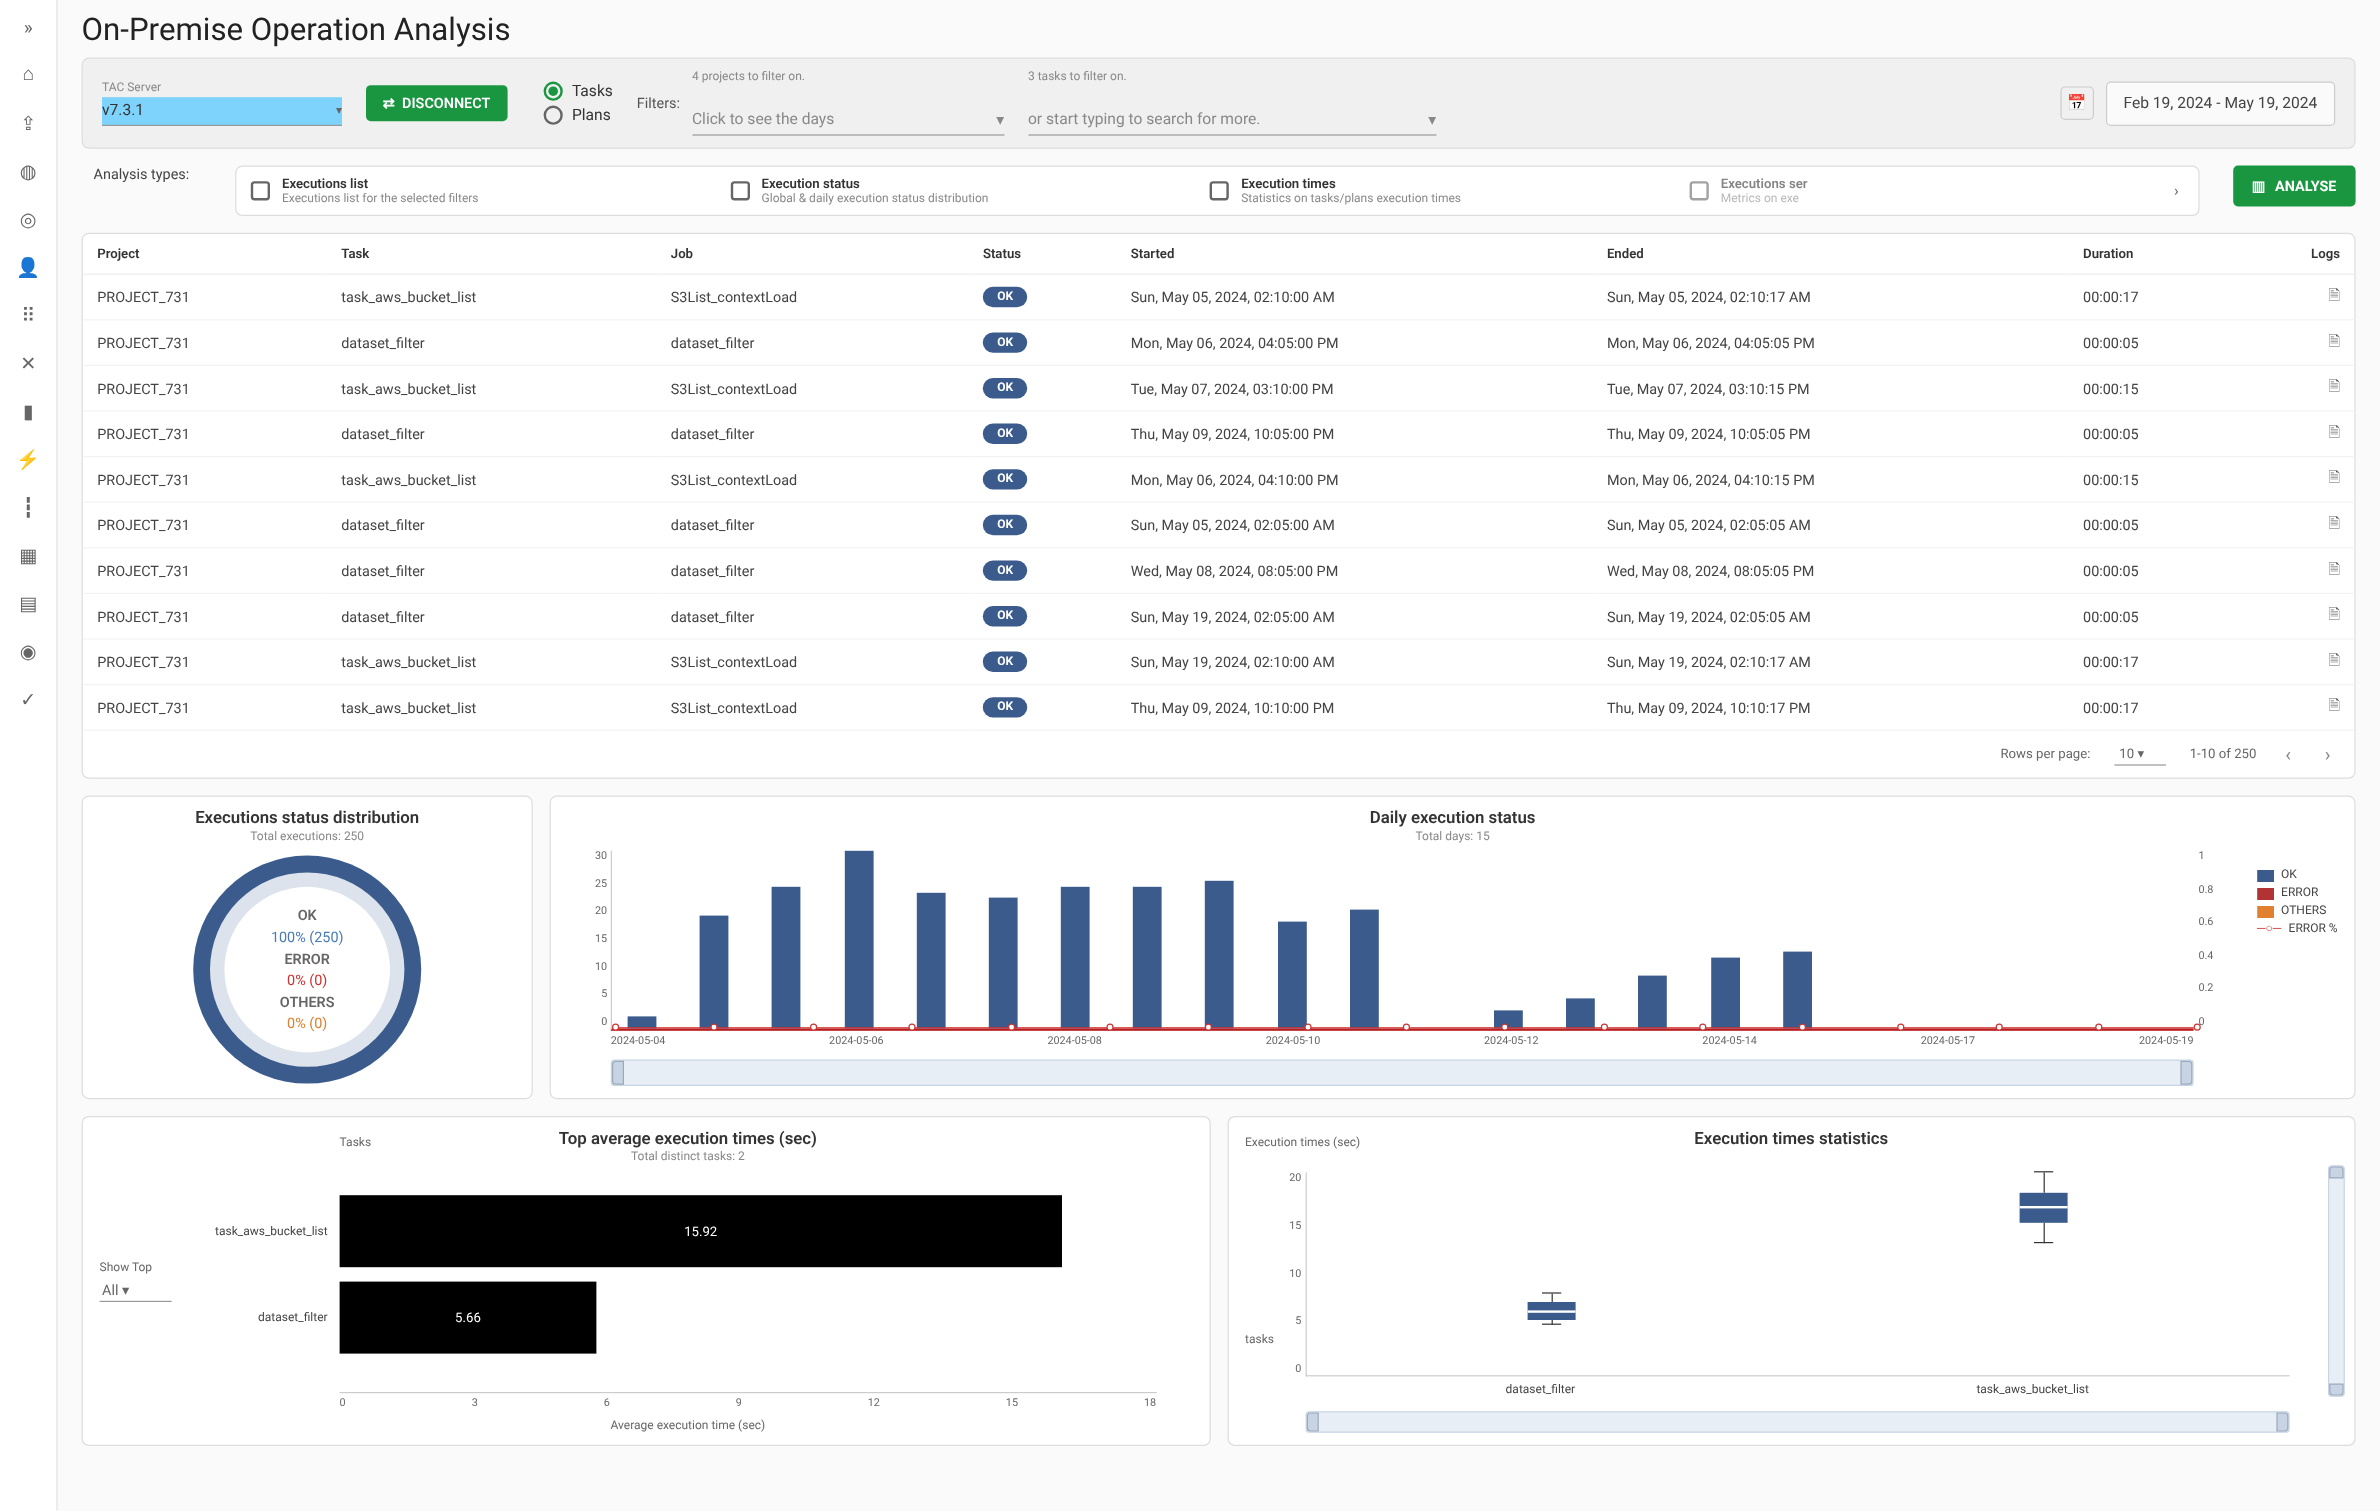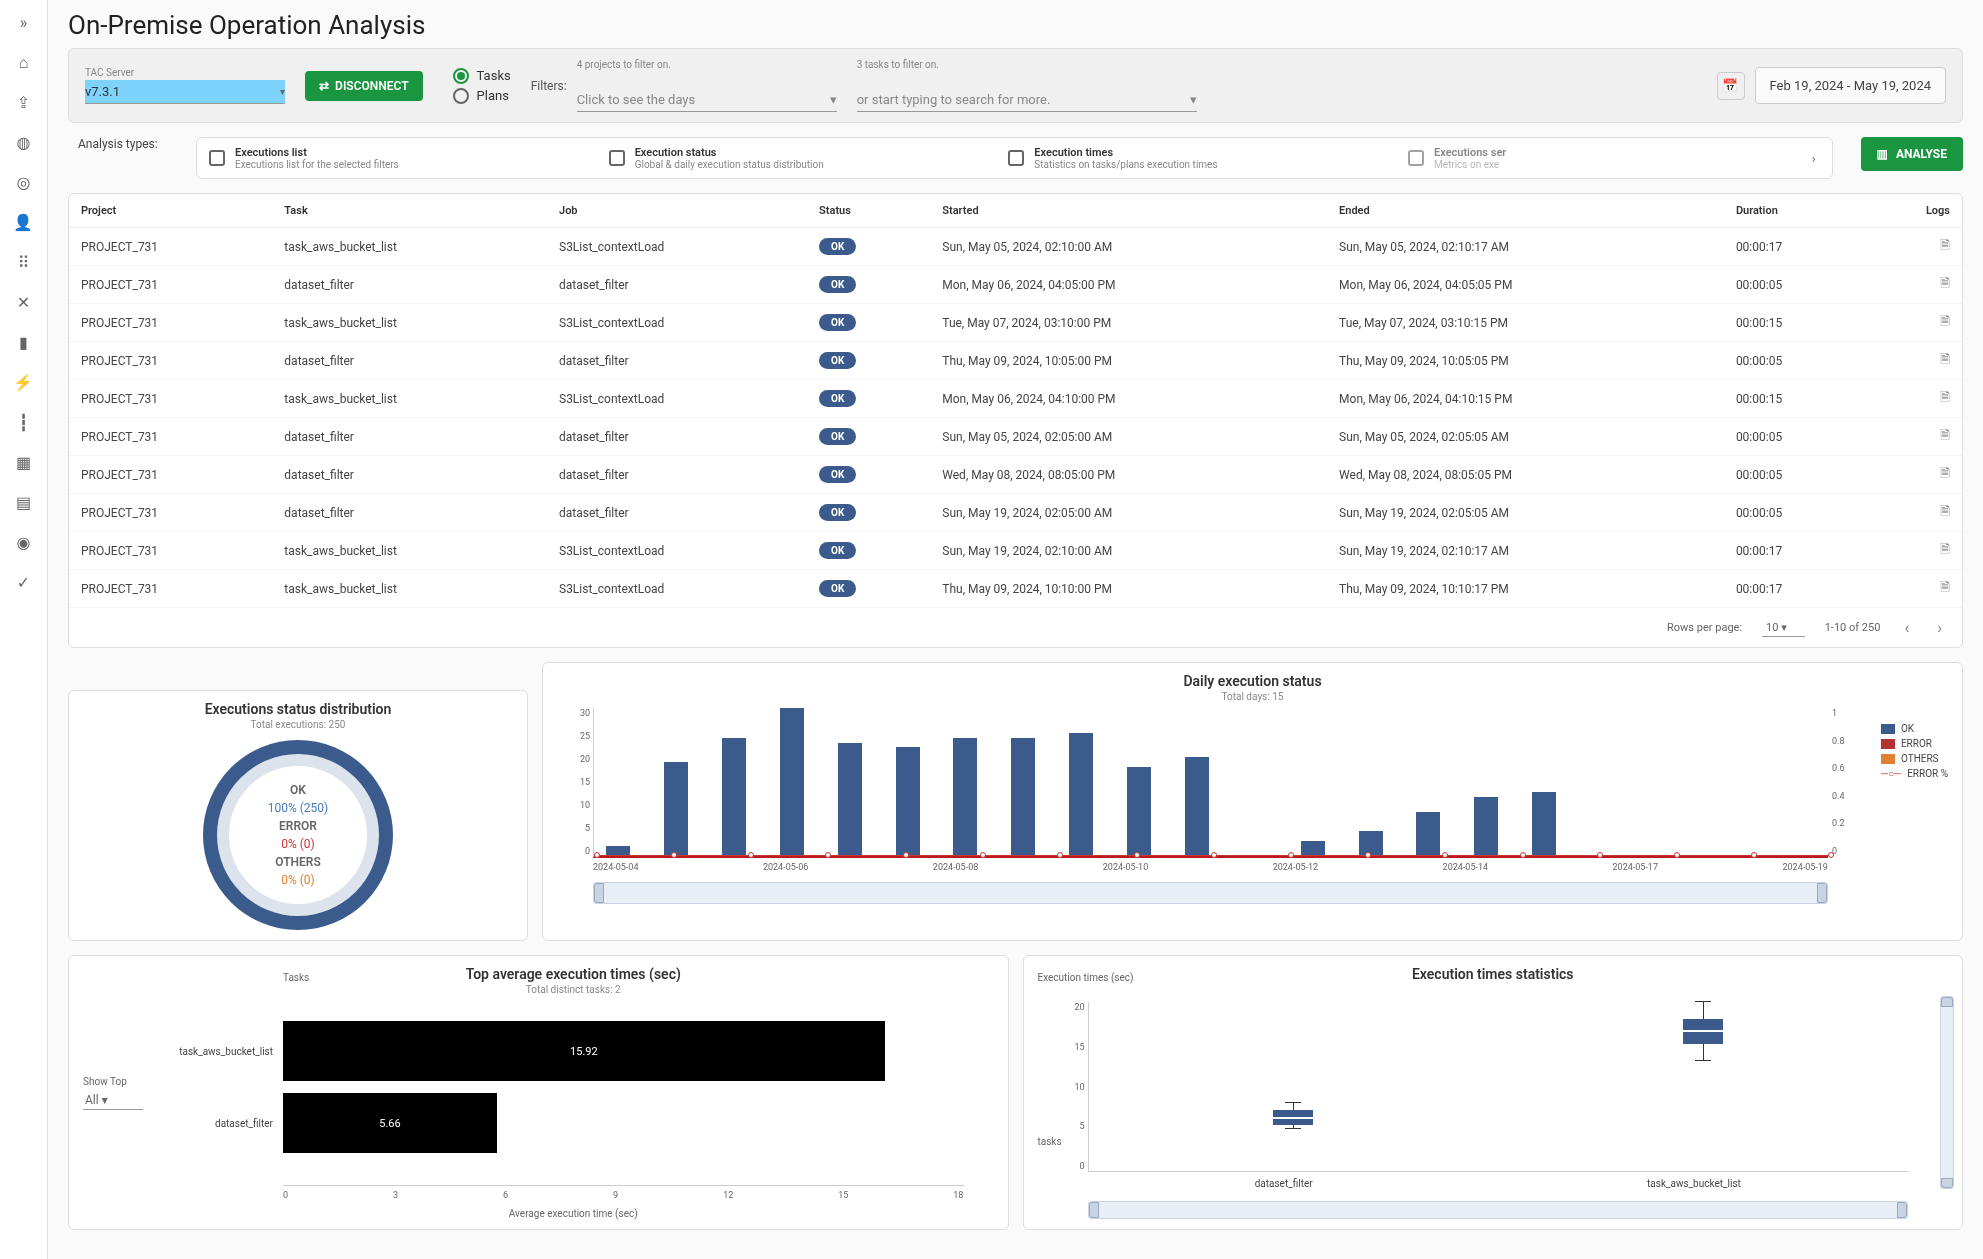--- a/index.html
+++ b/index.html
@@ -55,21 +55,21 @@
   .pager .sel { border:none; border-bottom:1px solid #999; padding:2px 18px 2px 4px; background:transparent; font-size:11px; }
   .pager .nav { cursor:pointer; color:#888; font-size:16px; padding:0 4px; }
   
   
   .charts-row { display:flex; gap:14px; margin-top:14px; }
   .chart-card { background:#fff; border:1px solid #ddd; border-radius:6px; padding:10px 14px; }
   .chart-title { text-align:center; font-size:14px; font-weight:600; color:#333; }
   .chart-sub { text-align:center; font-size:10px; color:#888; margin-top:2px; }
   
   
-  .donut-card { width:460px;margin-top:28px; }
+  .donut-card { width:376px; }
   .donut-wrap { display:flex; justify-content:center; margin-top:10px; }
   .donut { width:190px; height:190px; border-radius:50%; background: conic-gradient(#3b5b8c 0 360deg); display:flex; align-items:center; justify-content:center; position:relative; }
   .donut::before { content:''; position:absolute; inset:14px; border-radius:50%; background:#dce3ec; }
   .donut::after { content:''; position:absolute; inset:26px; border-radius:50%; background:#fff; }
   .donut-center { position:relative; z-index:2; text-align:center; font-size:12px; line-height:1.5; }
   .donut-center .lbl { color:#666; font-weight:600; }
   .donut-center .val-ok { color:#4a7bb8; }
   .donut-center .val-err { color:#cc3333; }
   .donut-center .val-oth { color:#e08030; }
   

